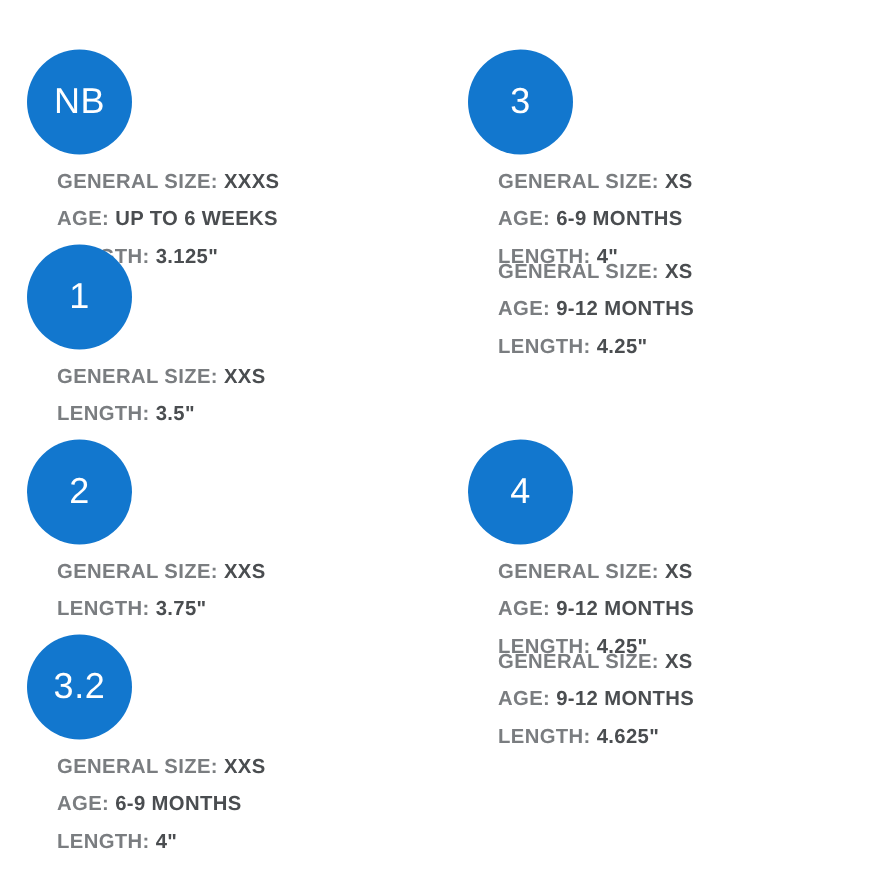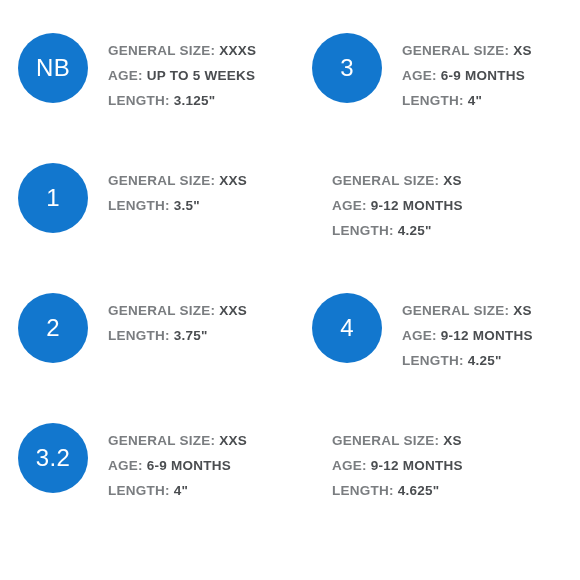--- a/index.html
+++ b/index.html
@@ -28,20 +28,21 @@
     grid-template-columns: 290px 290px;
     grid-auto-rows: 130px;
     row-gap: 0;
     column-gap: 0;
   }
 
   .size-entry {
     display: flex;
     align-items: flex-start;
     box-sizing: border-box;
+    flex-direction: column;
   }
 
   .size-entry.col-left  { padding-left: 18px; }
   .size-entry.col-right { padding-left: 22px; }
 
   .size-badge {
     flex: 0 0 auto;
     width: 70px;
     height: 70px;
     border-radius: 50%;
@@ -90,21 +91,21 @@
 
     <div class="size-entry col-left">
       <div class="size-badge">NB</div>
       <div class="size-details">
         <div class="detail-line">
           <span class="detail-label">GENERAL SIZE:</span>
           <span class="detail-value">XXXS</span>
         </div>
         <div class="detail-line">
           <span class="detail-label">AGE:</span>
-          <span class="detail-value">UP TO 5 WEEKS</span>
+          <span class="detail-value">UP TO 6 WEEKS</span>
         </div>
         <div class="detail-line">
           <span class="detail-label">LENGTH:</span>
           <span class="detail-value">3.125"</span>
         </div>
       </div>
     </div>
 
     <div class="size-entry col-right">
       <div class="size-badge">3</div>

